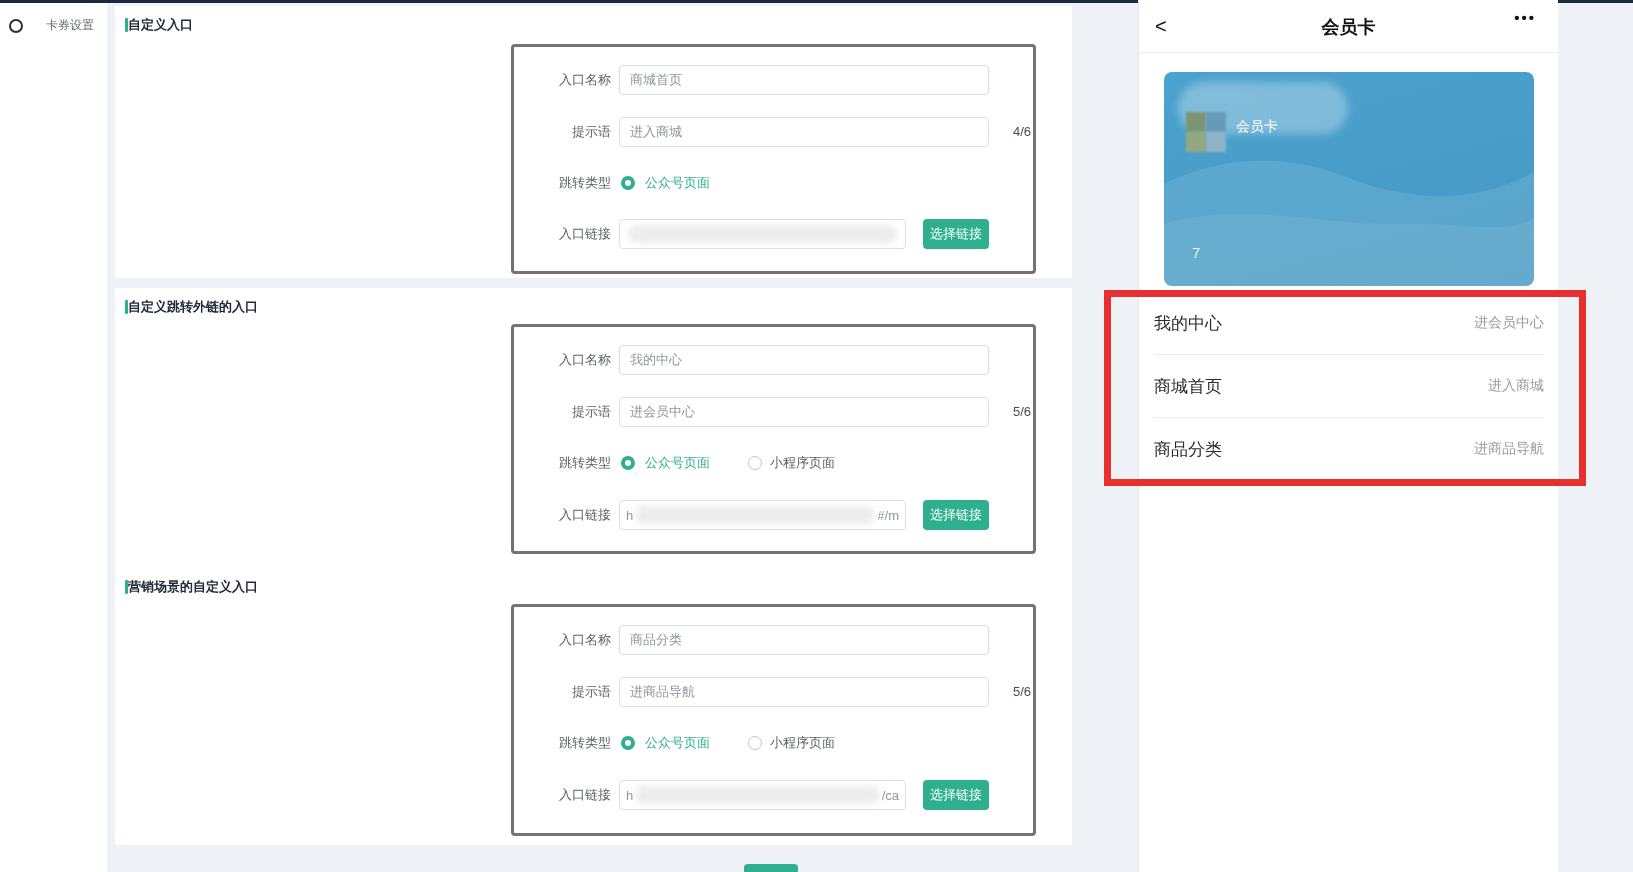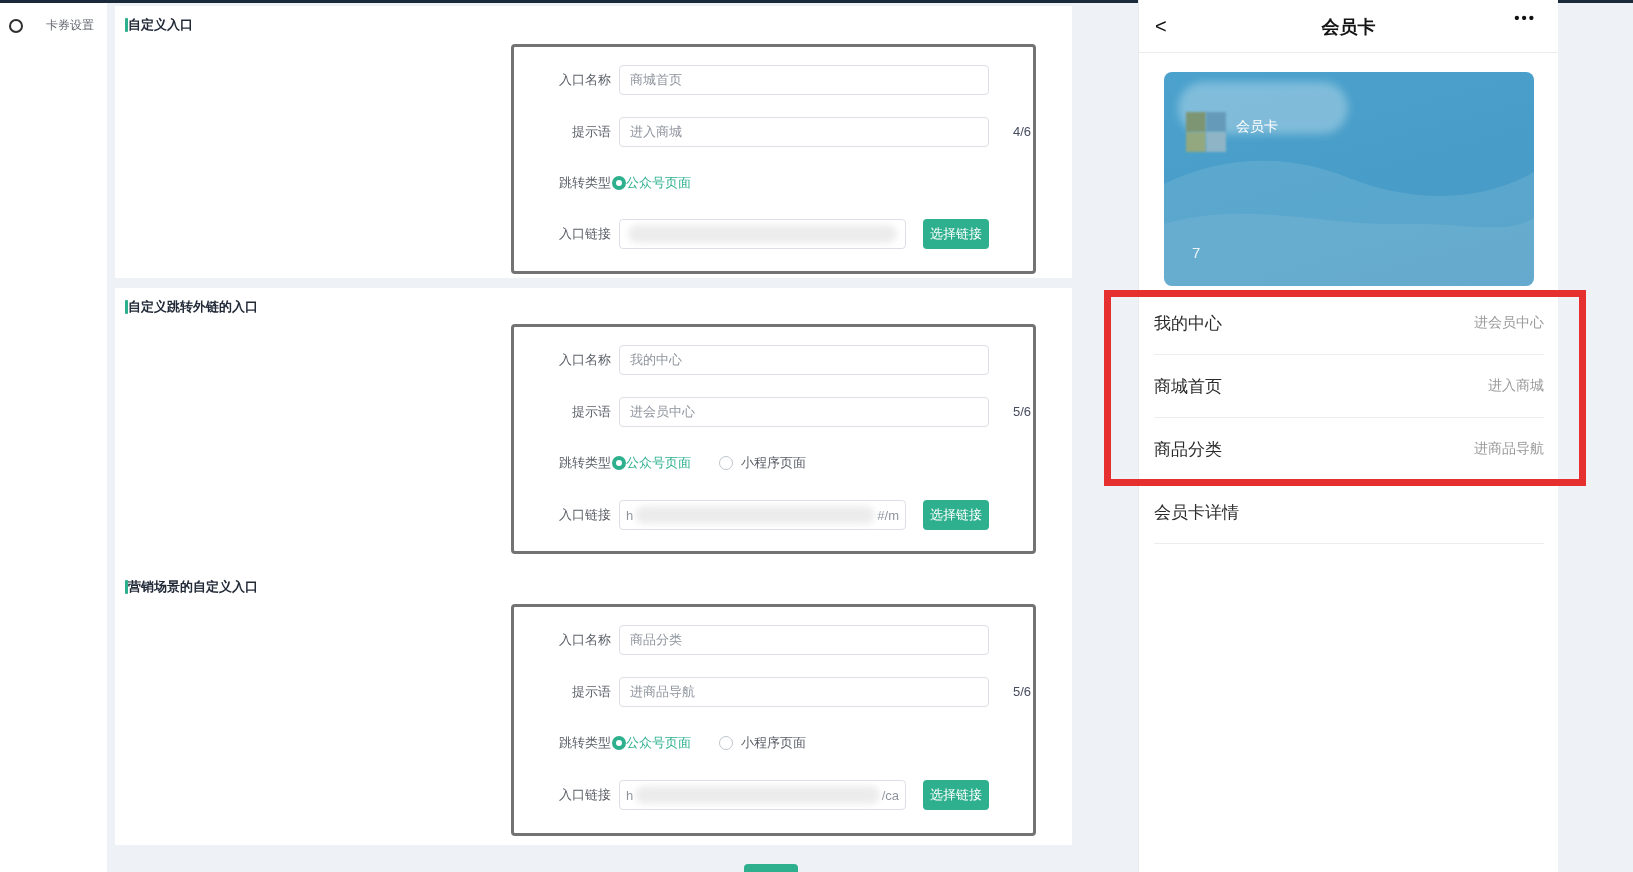--- a/index.html
+++ b/index.html
@@ -18,21 +18,21 @@
   .sec-title{font-size:13px;font-weight:bold;color:#222a38;}
   .formbox{position:absolute;left:396px;top:38px;width:519px;height:224px;
            border:3px solid #737373;border-radius:4px;background:#fff;}
   .frow{position:absolute;left:0;width:100%;height:30px;}
   .flabel{position:absolute;left:0;top:0;width:97px;height:30px;line-height:30px;
           text-align:right;font-size:13px;color:#5a5e66;}
   .finput{position:absolute;left:105px;top:0;width:370px;height:30px;border:1px solid #dcdfe6;
           border-radius:4px;box-sizing:border-box;padding:0 10px;font-size:13px;color:#8f959e;
           background:#fff;outline:none;font-family:inherit;}
   .fcounter{position:absolute;left:485px;top:0;height:30px;line-height:30px;font-size:13px;color:#454c5e;margin-left:14px;}
-  .radiorow{display:flex;align-items:center;position:absolute;left:98px;height:16px;}
+  .radiorow{display:flex;align-items:center;gap:10px;position:absolute;left:107px;height:16px;}
   .radio-on{width:6px;height:6px;border:4px solid #2eb08e;border-radius:50%;background:#fff;flex:0 0 auto;}
   .radio-off{width:12px;height:12px;border:1px solid #c0c4cc;border-radius:50%;background:#fff;flex:0 0 auto;}
   .radio-label-on{font-size:13px;color:#2eb08e;}
   .radio-label-off{font-size:13px;color:#5a5e66;margin-left:-2px;}
   .radio-group2{display:flex;align-items:center;gap:10px;margin-left:28px;}
   .linkfield{position:absolute;left:105px;top:0;width:287px;height:30px;border:1px solid #dcdfe6;
              border-radius:4px;box-sizing:border-box;display:flex;align-items:center;
              padding:0 6px;font-size:13px;color:#8f959e;background:#fff;overflow:hidden;}
   .blur-streak{flex:1;height:18px;margin:0 2px;border-radius:9px;background:#ececec;filter:blur(3px);}
   .choose-btn{position:absolute;left:409px;top:0;width:66px;height:30px;background:#2eb08e;border:none;
@@ -215,21 +215,17 @@
         <span class="prow-tip">进会员中心</span>
       </div>
       <div class="prow">
         <span class="prow-name">商城首页</span>
         <span class="prow-tip">进入商城</span>
       </div>
       <div class="prow">
         <span class="prow-name">商品分类</span>
         <span class="prow-tip">进商品导航</span>
       </div>
-      <div class="prow">
-        <span class="prow-name">会员卡详情</span>
-        <span class="prow-tip"></span>
-      </div>
     </div>
   </div>
 
   <div class="redbox"></div>
 </div>
 
 </body></html>

